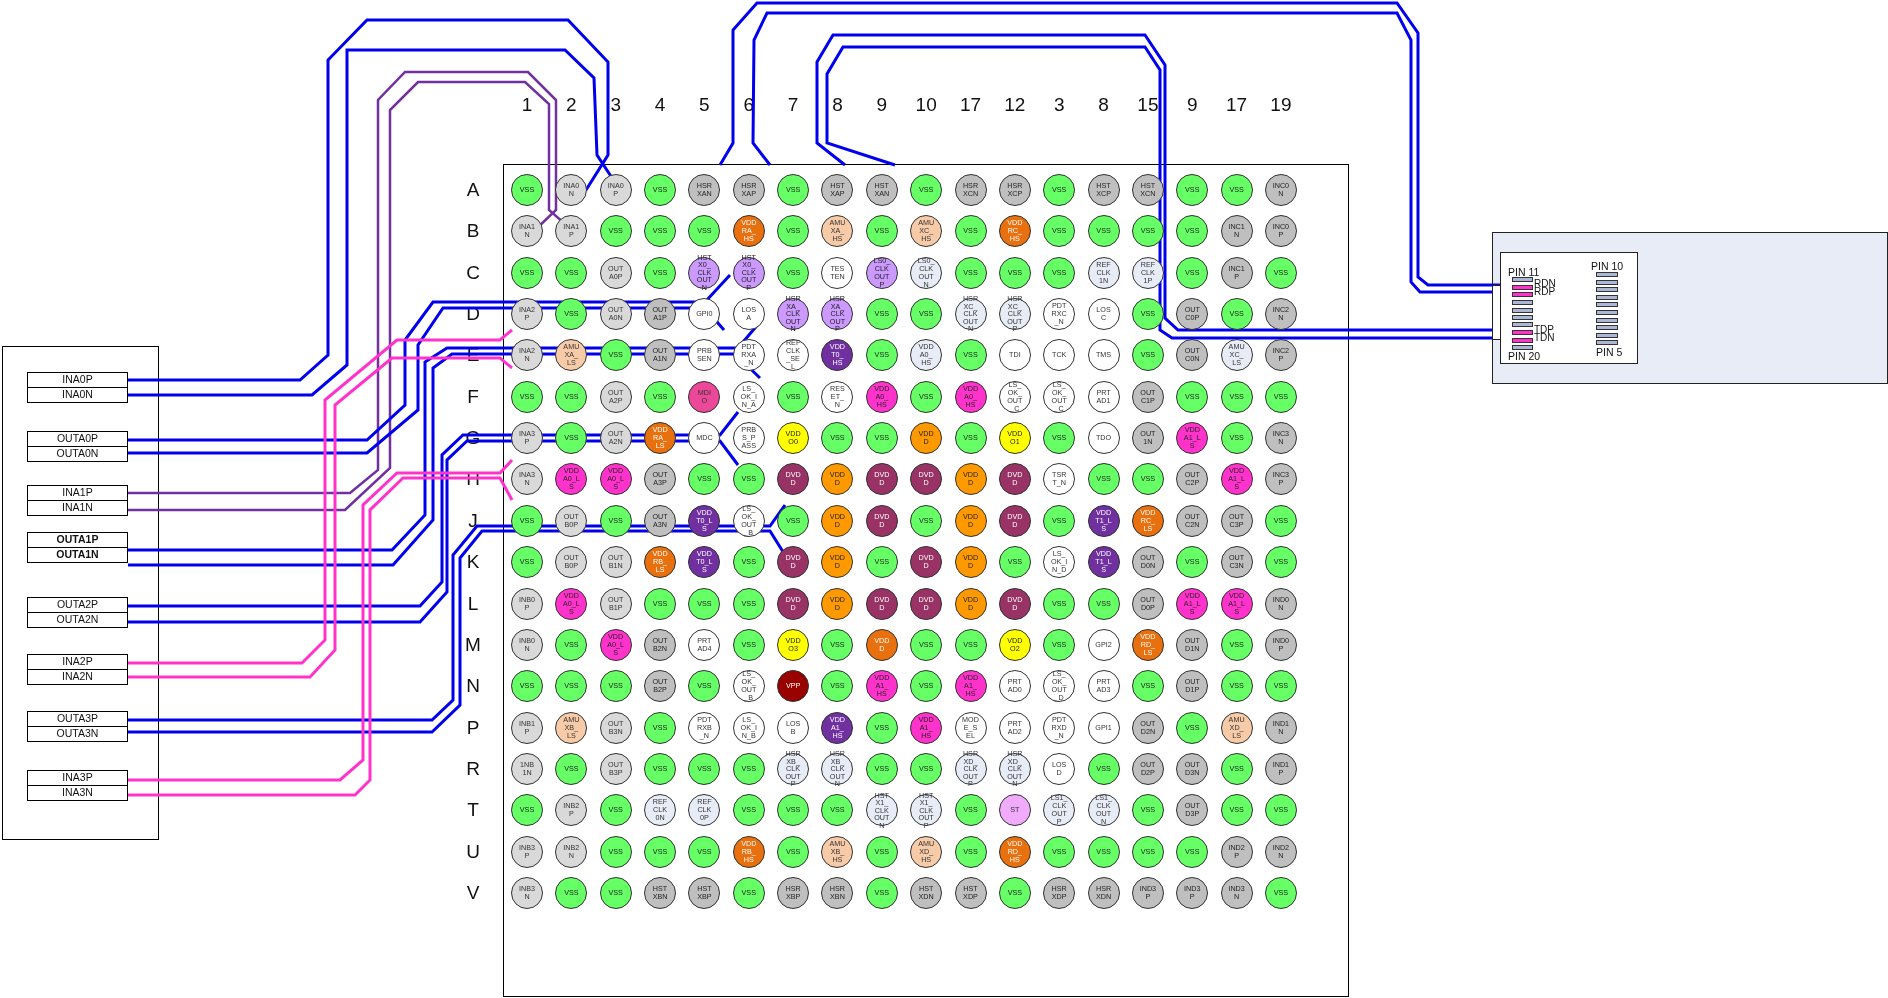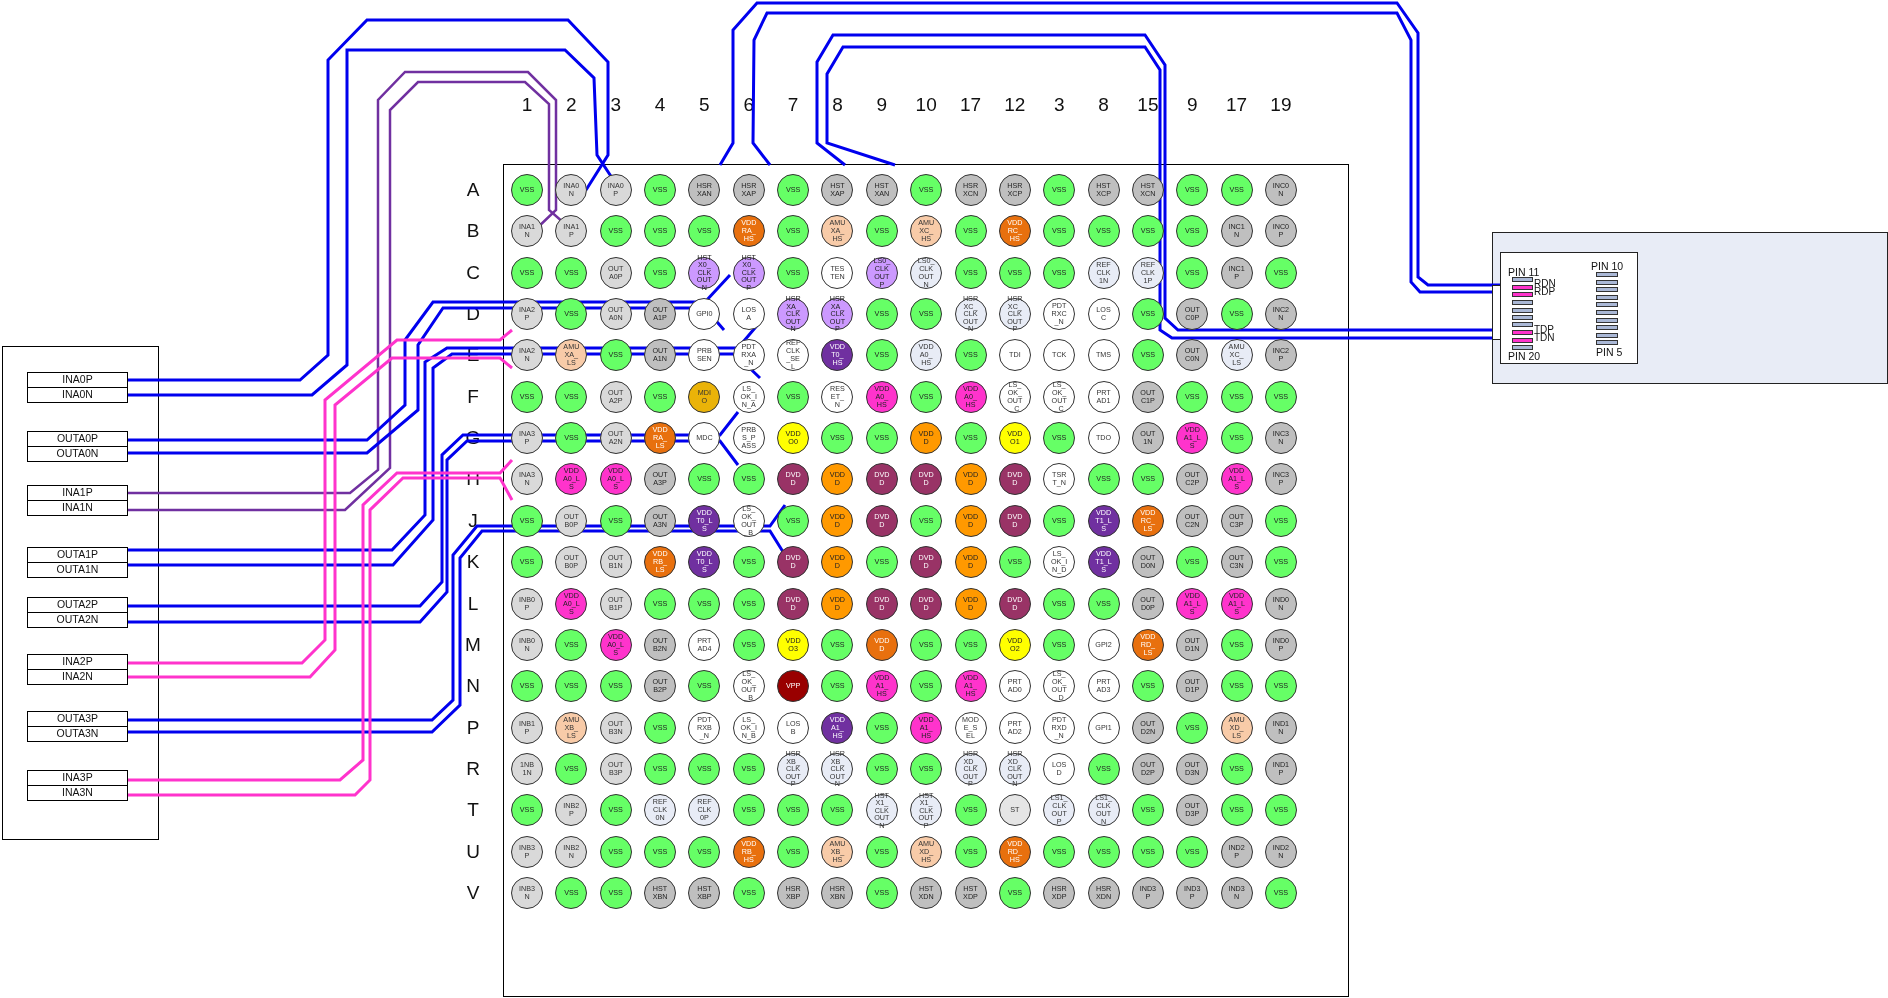--- a/index.html
+++ b/index.html
@@ -281,21 +281,21 @@
     <div class="ball" style="left: 1220.6px; top: 339.4px; background: rgb(232, 236, 246); color: rgb(51, 51, 51);"><span>AMU
 XC_
 LS</span></div>
     <div class="ball" style="left: 1264.95px; top: 339.4px; background: rgb(191, 191, 191); color: rgb(34, 34, 34);"><span>INC2
 P</span></div>
     <div class="ball" style="left: 511px; top: 380.75px; background: rgb(102, 255, 102); color: rgb(34, 34, 34);"><span>VSS</span></div>
     <div class="ball" style="left: 555.35px; top: 380.75px; background: rgb(102, 255, 102); color: rgb(34, 34, 34);"><span>VSS</span></div>
     <div class="ball" style="left: 599.7px; top: 380.75px; background: rgb(217, 217, 217); color: rgb(51, 51, 51);"><span>OUT
 A2P</span></div>
     <div class="ball" style="left: 644.05px; top: 380.75px; background: rgb(102, 255, 102); color: rgb(34, 34, 34);"><span>VSS</span></div>
-    <div class="ball" style="left: 688.4px; top: 380.75px; background: #eab308; color: rgb(51, 51, 51);"><span>MDI
+    <div class="ball" style="left: 688.4px; top: 380.75px; background: #ec4899; color: rgb(51, 51, 51);"><span>MDI
 O</span></div>
     <div class="ball" style="left: 732.75px; top: 380.75px; background: rgb(255, 255, 255); color: rgb(51, 51, 51);"><span>LS_
 OK_I
 N_A</span></div>
     <div class="ball" style="left: 777.1px; top: 380.75px; background: rgb(102, 255, 102); color: rgb(34, 34, 34);"><span>VSS</span></div>
     <div class="ball" style="left: 821.45px; top: 380.75px; background: rgb(255, 255, 255); color: rgb(51, 51, 51);"><span>RES
 ET_
 N</span></div>
     <div class="ball" style="left: 865.8px; top: 380.75px; background: rgb(255, 51, 204); color: rgb(34, 34, 34);"><span>VDD
 A0_
@@ -647,21 +647,21 @@
 X1_
 CLK
 OUT
 N</span></div>
     <div class="ball" style="left: 910.15px; top: 794.25px; background: rgb(232, 236, 246); color: rgb(51, 51, 51); line-height: 7.5px;"><span>HST
 X1_
 CLK
 OUT
 P</span></div>
     <div class="ball" style="left: 954.5px; top: 794.25px; background: rgb(102, 255, 102); color: rgb(34, 34, 34);"><span>VSS</span></div>
-    <div class="ball" style="left: 998.85px; top: 794.25px; background: #e5e5e5; color: rgb(51, 51, 51);"><span>ST</span></div>
+    <div class="ball" style="left: 998.85px; top: 794.25px; background: #f0abfc; color: rgb(51, 51, 51);"><span>ST</span></div>
     <div class="ball" style="left: 1043.2px; top: 794.25px; background: rgb(232, 236, 246); color: rgb(51, 51, 51);"><span>LS1_
 CLK
 OUT
 P</span></div>
     <div class="ball" style="left: 1087.55px; top: 794.25px; background: rgb(232, 236, 246); color: rgb(51, 51, 51);"><span>LS1_
 CLK
 OUT
 N</span></div>
     <div class="ball" style="left: 1131.9px; top: 794.25px; background: rgb(102, 255, 102); color: rgb(34, 34, 34);"><span>VSS</span></div>
     <div class="ball" style="left: 1176.25px; top: 794.25px; background: rgb(191, 191, 191); color: rgb(34, 34, 34);"><span>OUT
@@ -737,21 +737,21 @@
       <div class="cell">INA0N</div>
     </div>
     <div class="conn" style="top: 431px;">
       <div class="cell">OUTA0P</div>
       <div class="cell">OUTA0N</div>
     </div>
     <div class="conn" style="top: 485px;">
       <div class="cell">INA1P</div>
       <div class="cell">INA1N</div>
     </div>
-    <div class="conn" style="top: 547px;">
+    <div class="conn" style="top: 532px; font-weight: bold;">
       <div class="cell">OUTA1P</div>
       <div class="cell">OUTA1N</div>
     </div>
     <div class="conn" style="top: 597px;">
       <div class="cell">OUTA2P</div>
       <div class="cell">OUTA2N</div>
     </div>
     <div class="conn" style="top: 654px;">
       <div class="cell">INA2P</div>
       <div class="cell">INA2N</div>

